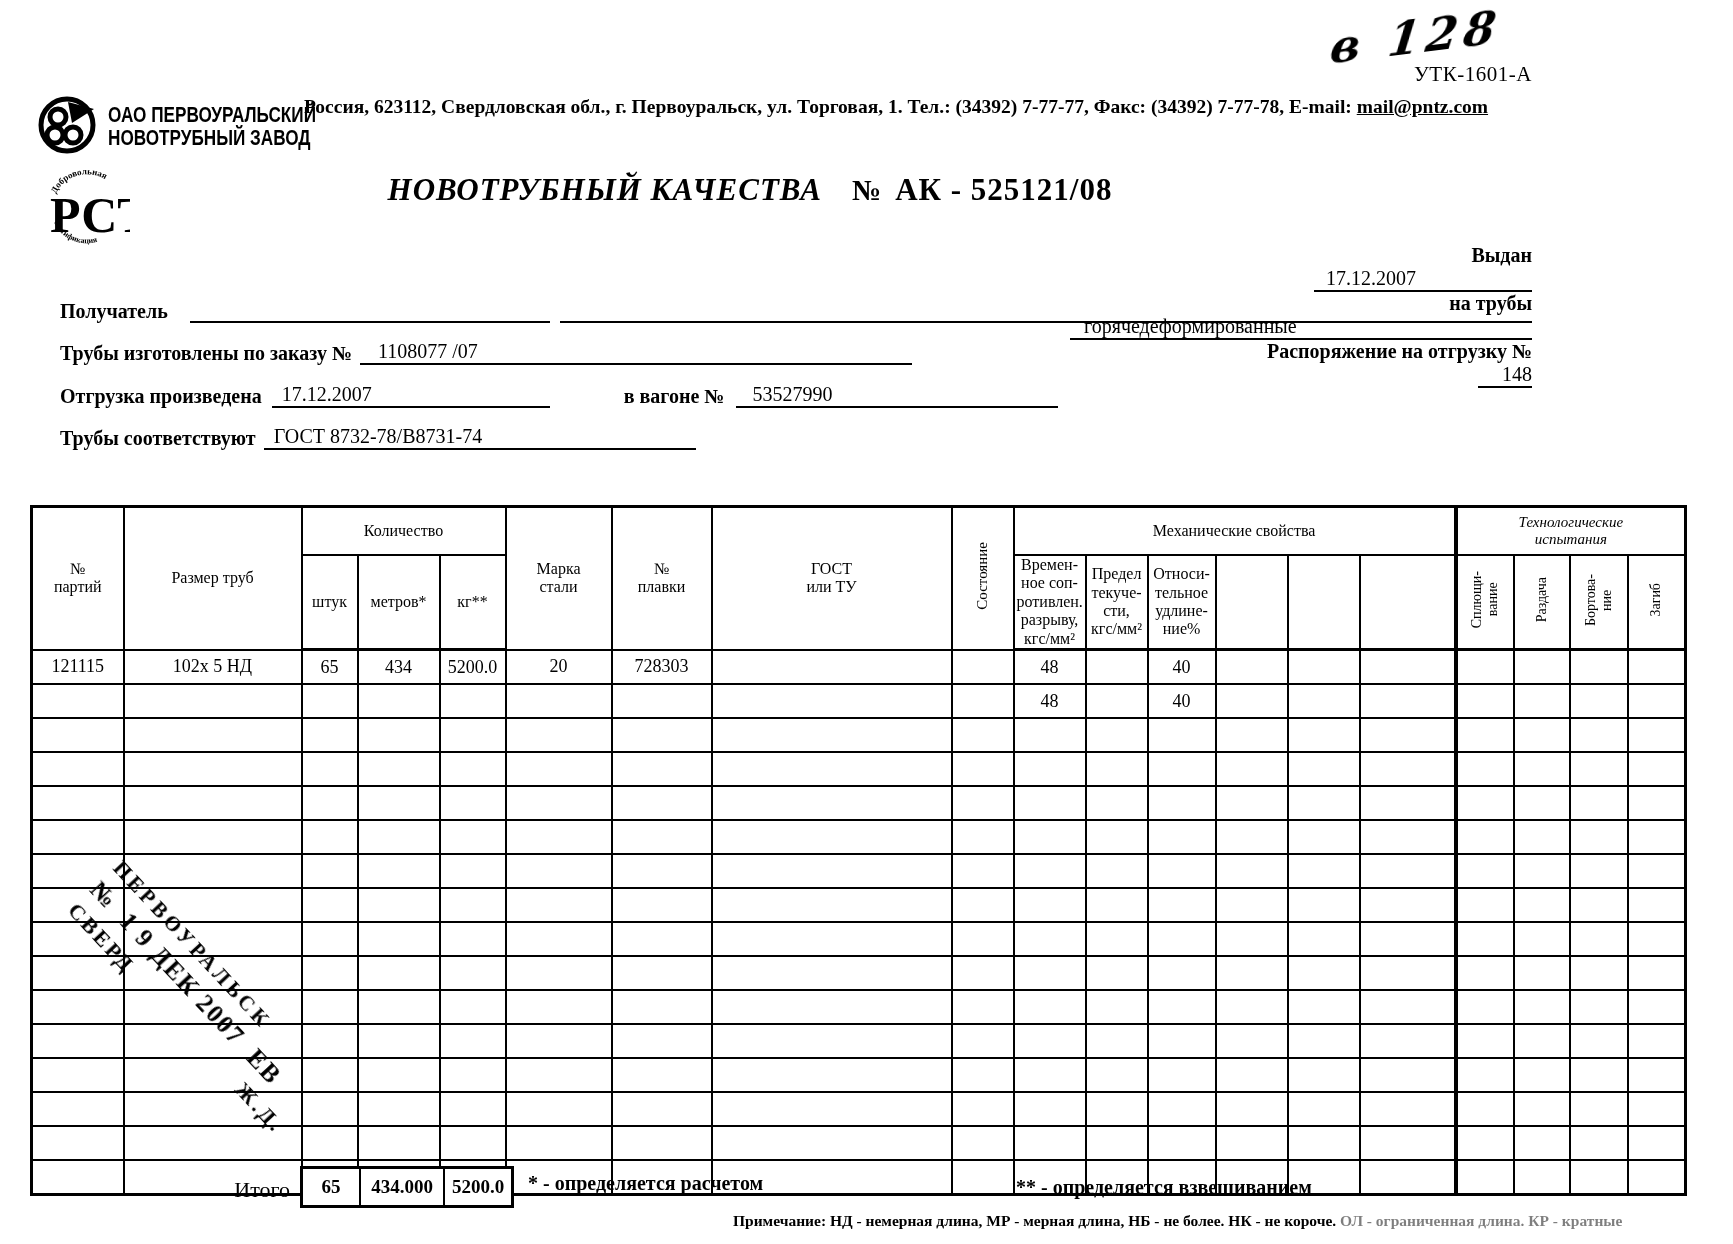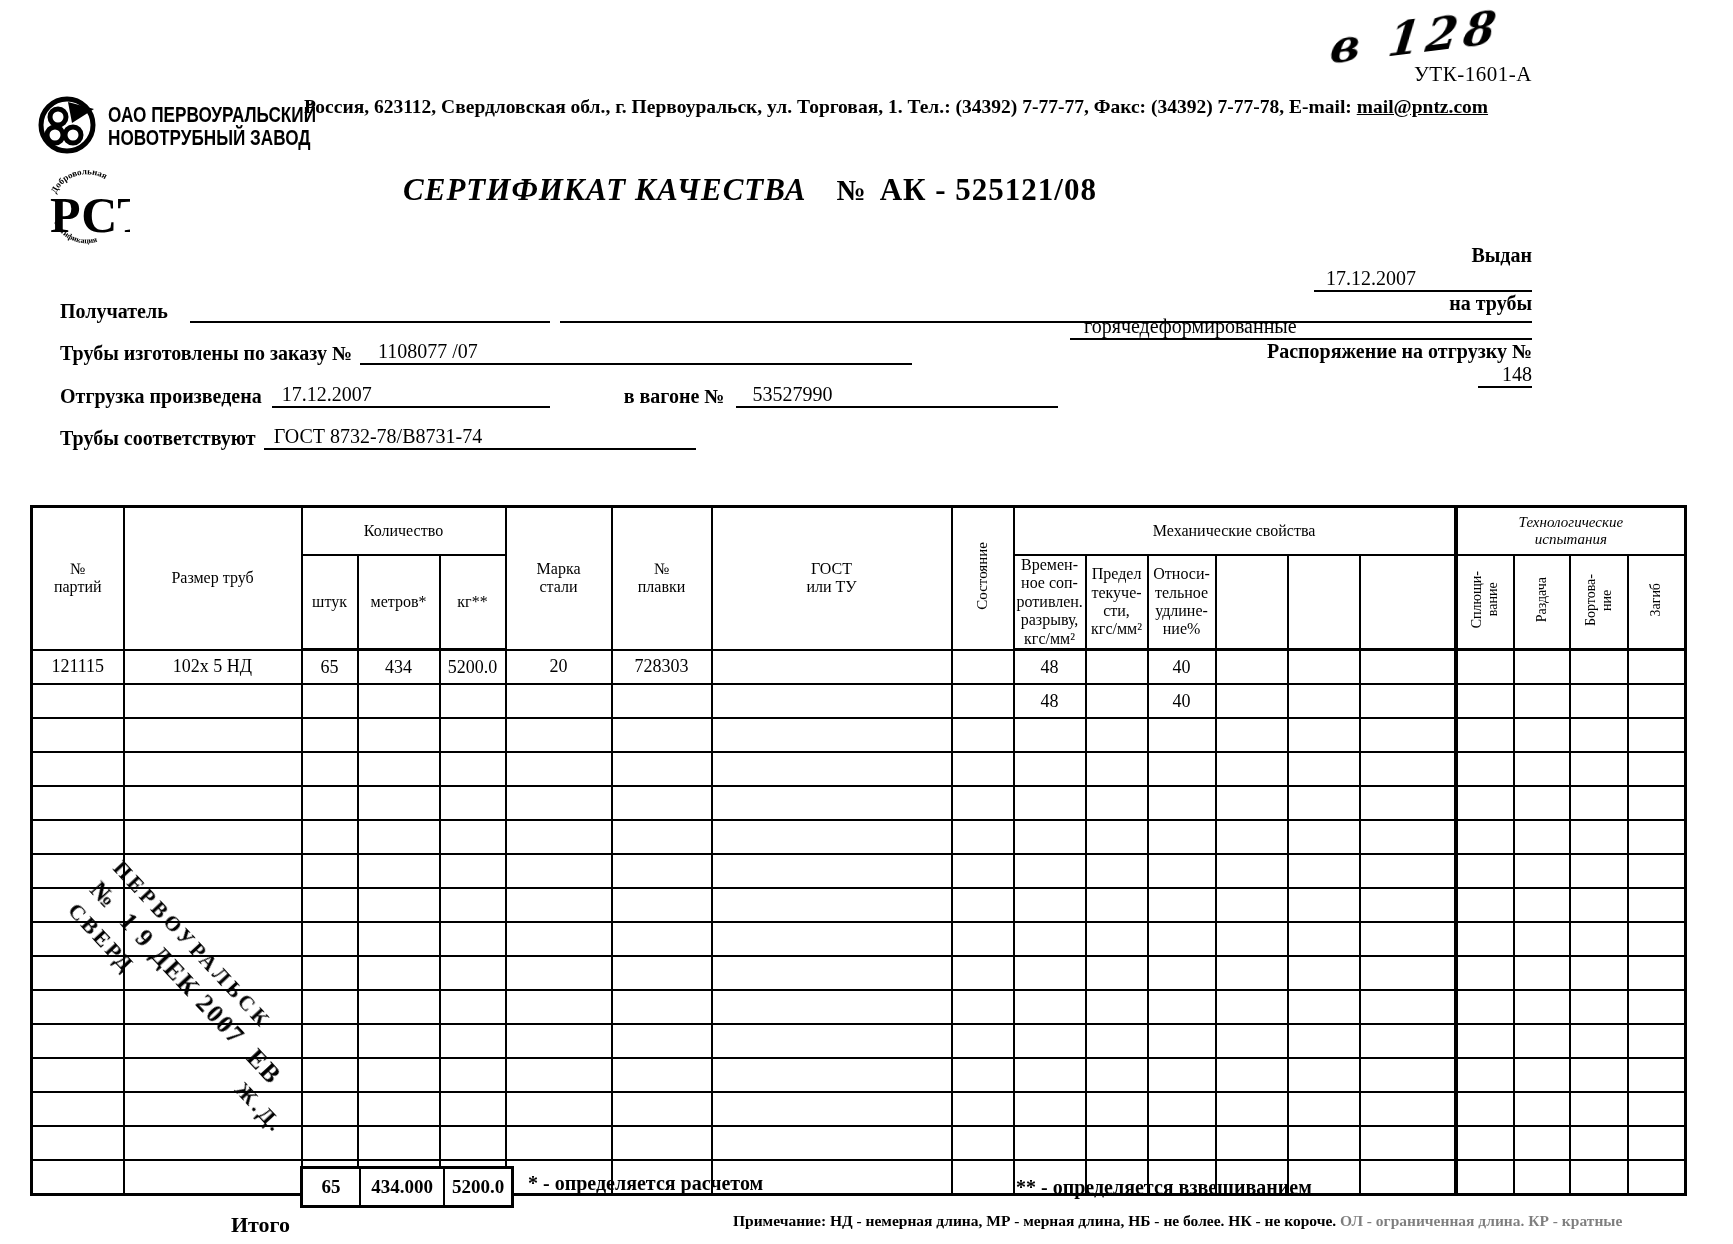--- a/index.html
+++ b/index.html
@@ -36,22 +36,22 @@
   .cert-table thead th{font-weight:400;font-size:16px;line-height:1.15;}
   .cert-table thead tr:first-child th{height:46px;}
   .cert-table thead tr:last-child th{height:92px;border-bottom:3px solid #000;}
   .cert-table td{height:32px;font-size:18px;}
   .pre{white-space:pre-line;}
   .small{font-size:14.5px;line-height:1.12;}
   .vert{writing-mode:vertical-rl;transform:rotate(180deg);display:inline-block;
         white-space:pre-line;font-size:14px;line-height:1.15;}
   .thick-l{border-left:4px solid #000 !important;}
   
-  .totals-label{position:absolute;left:120px;top:1212px;width:170px;text-align:right;
-        font-weight:700;font-size:22px;}
+  .totals-label{position:absolute;left:120px;top:1177px;width:170px;text-align:right;
+        font-weight:400;font-size:22px;}
   .totals-boxes{position:absolute;left:300px;top:1166px;display:flex;border:3px solid #000;background:#fff;}
   .totals-boxes .tcell{height:36px;display:flex;align-items:center;justify-content:center;
         font-weight:700;font-size:19px;border-left:2px solid #000;box-sizing:border-box;}
   .totals-boxes .tcell:first-child{border-left:none;}
   .fn-calc{position:absolute;left:528px;top:1172px;font-weight:700;font-size:20px;}
   .fn-weigh{position:absolute;left:1016px;top:1176px;font-weight:700;font-size:20px;}
   .note{position:absolute;left:733px;top:1212px;width:1000px;font-weight:700;font-size:15.5px;
         white-space:nowrap;overflow:hidden;}
   .note .fade{opacity:.5;filter:blur(.7px);}
   
@@ -100,21 +100,21 @@
         <textPath href="#arcBot">сертификация</textPath>
       </text>
     </svg>
   </div>
 
   <div class="addr">
     <div class="addr-l1"><span>Россия, 623112, Свердловская обл., г. Первоуральск, ул. Торговая, 1. Тел.: (34392) 7-77-77, Факс: (34392) 7-77-78,  E-mail: </span><span class="u">mail@pntz.com</span></div>
   </div>
 
   <div class="title">
-    <span class="title-name">СЕРТИФИКАТ КАЧЕСТВА</span>
+    <span class="title-name">НОВОТРУБНЫЙ КАЧЕСТВА</span>
     <span class="title-no">№</span>
     <span class="title-num">АК - 525121/08</span>
   </div>
 
   <div class="frow" style="top:244px;flex-direction:column;">
     <span class="lbl">Выдан</span>
     <span class="ul" style="width:218px;padding-left:12px;">17.12.2007</span>
     <span class="lbl" style="margin-left:12px;">на трубы</span>
     <span class="ul" style="width:462px;margin-left:14px;padding-left:14px;">горячедеформированные</span>
     <span class="lbl" style="margin-left:28px;">Распоряжение на отгрузку №</span>

